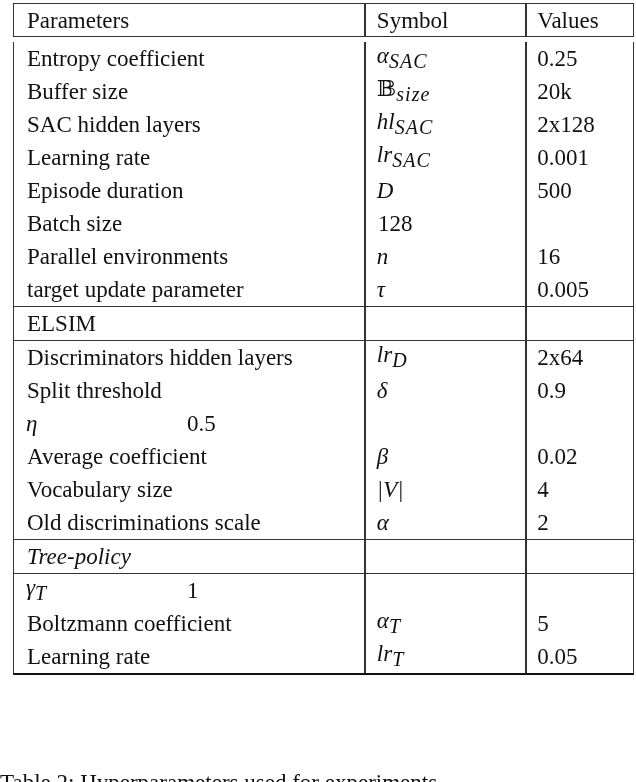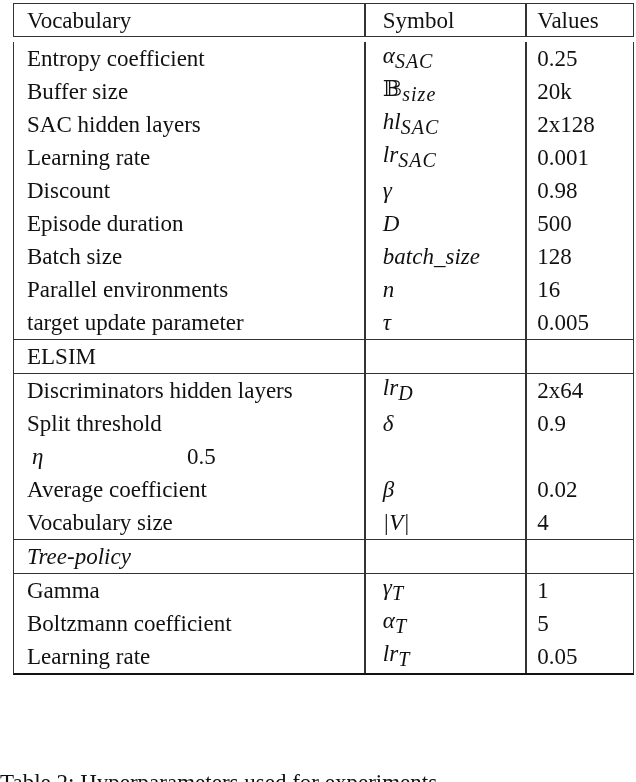--- a/index.html
+++ b/index.html
@@ -9,21 +9,21 @@
     color: #111111;
   }
   .tbl {
     position: absolute; left: 13px; top: 3px; width: 621px;
   }
   .row {
     position: relative; display: flex; height: 33px; align-items: center;
     font-size: 23px; line-height: 33px;
   }
   .c1 { width: 352px; padding-left: 13px; box-sizing: border-box; white-space: nowrap; }
-  .c2 { width: 161px; padding-left: 18px; box-sizing: border-box; white-space: nowrap; font-style: italic; }
+  .c2 { width: 161px; padding-left: 12px; box-sizing: border-box; white-space: nowrap; font-style: italic; }
   .c3 { width: 108px; padding-left: 12px; box-sizing: border-box; white-space: nowrap; }
   .sym sub { font-size: 20px; vertical-align: -5px; font-style: italic; letter-spacing: 1px; }
   .block {
     position: relative;
     border-left: 1.5px solid #333;
     border-right: 1.5px solid #333;
   }
   .block::before, .block::after {
     content: ""; position: absolute; top: 0; bottom: 0; width: 1.5px; background: #333;
   }
@@ -41,21 +41,21 @@
   }
   .dbl { font-family: "DejaVu Serif", serif; font-style: normal; font-weight: normal; }
 </style>
 </head>
 <body>
 
 <div class="tbl">
 
   <div class="block b-top b-bot header">
     <div class="row">
-      <div class="c1">Vocabulary</div>
+      <div class="c1">Parameters</div>
       <div class="c2" style="font-style:normal">Symbol</div>
       <div class="c3">Values</div>
     </div>
   </div>
   <div class="gap"></div>
 
 
   <div class="block b-bot data-block">
     <div class="row">
       <div class="c1">Entropy coefficient</div>
@@ -71,32 +71,26 @@
       <div class="c1">SAC hidden layers</div>
       <div class="c2 sym"><span>hl</span><sub>SAC</sub></div>
       <div class="c3">2x128</div>
     </div>
     <div class="row">
       <div class="c1">Learning rate</div>
       <div class="c2 sym"><span>lr</span><sub>SAC</sub></div>
       <div class="c3">0.001</div>
     </div>
     <div class="row">
-      <div class="c1">Discount</div>
-      <div class="c2 sym"><span>γ</span></div>
-      <div class="c3">0.98</div>
-    </div>
-    <div class="row">
       <div class="c1">Episode duration</div>
       <div class="c2 sym"><span>D</span></div>
       <div class="c3">500</div>
     </div>
     <div class="row">
       <div class="c1">Batch size</div>
-      <div class="c2 sym"><span>batch_size</span></div>
       <div class="c3">128</div>
     </div>
     <div class="row">
       <div class="c1">Parallel environments</div>
       <div class="c2 sym"><span>n</span></div>
       <div class="c3">16</div>
     </div>
     <div class="row">
       <div class="c1">target update parameter</div>
       <div class="c2 sym"><span>τ</span></div>
@@ -130,33 +124,37 @@
     <div class="row">
       <div class="c1">Average coefficient</div>
       <div class="c2 sym"><span>β</span></div>
       <div class="c3">0.02</div>
     </div>
     <div class="row">
       <div class="c1">Vocabulary size</div>
       <div class="c2 sym"><span>|V|</span></div>
       <div class="c3">4</div>
     </div>
+    <div class="row">
+      <div class="c1">Old discriminations scale</div>
+      <div class="c2 sym"><span>α</span></div>
+      <div class="c3">2</div>
+    </div>
   </div>
 
   <div class="block b-bot group-row">
     <div class="row">
       <div class="c1 italic">Tree-policy</div>
       <div class="c2"></div>
         <div class="c3"></div>
     </div>
   </div>
 
   <div class="block b-bot-thick data-block">
     <div class="row">
-      <div class="c1">Gamma</div>
       <div class="c2 sym"><span>γ</span><sub>T</sub></div>
       <div class="c3">1</div>
     </div>
     <div class="row">
       <div class="c1">Boltzmann coefficient</div>
       <div class="c2 sym"><span>α</span><sub>T</sub></div>
       <div class="c3">5</div>
     </div>
     <div class="row">
       <div class="c1">Learning rate</div>

